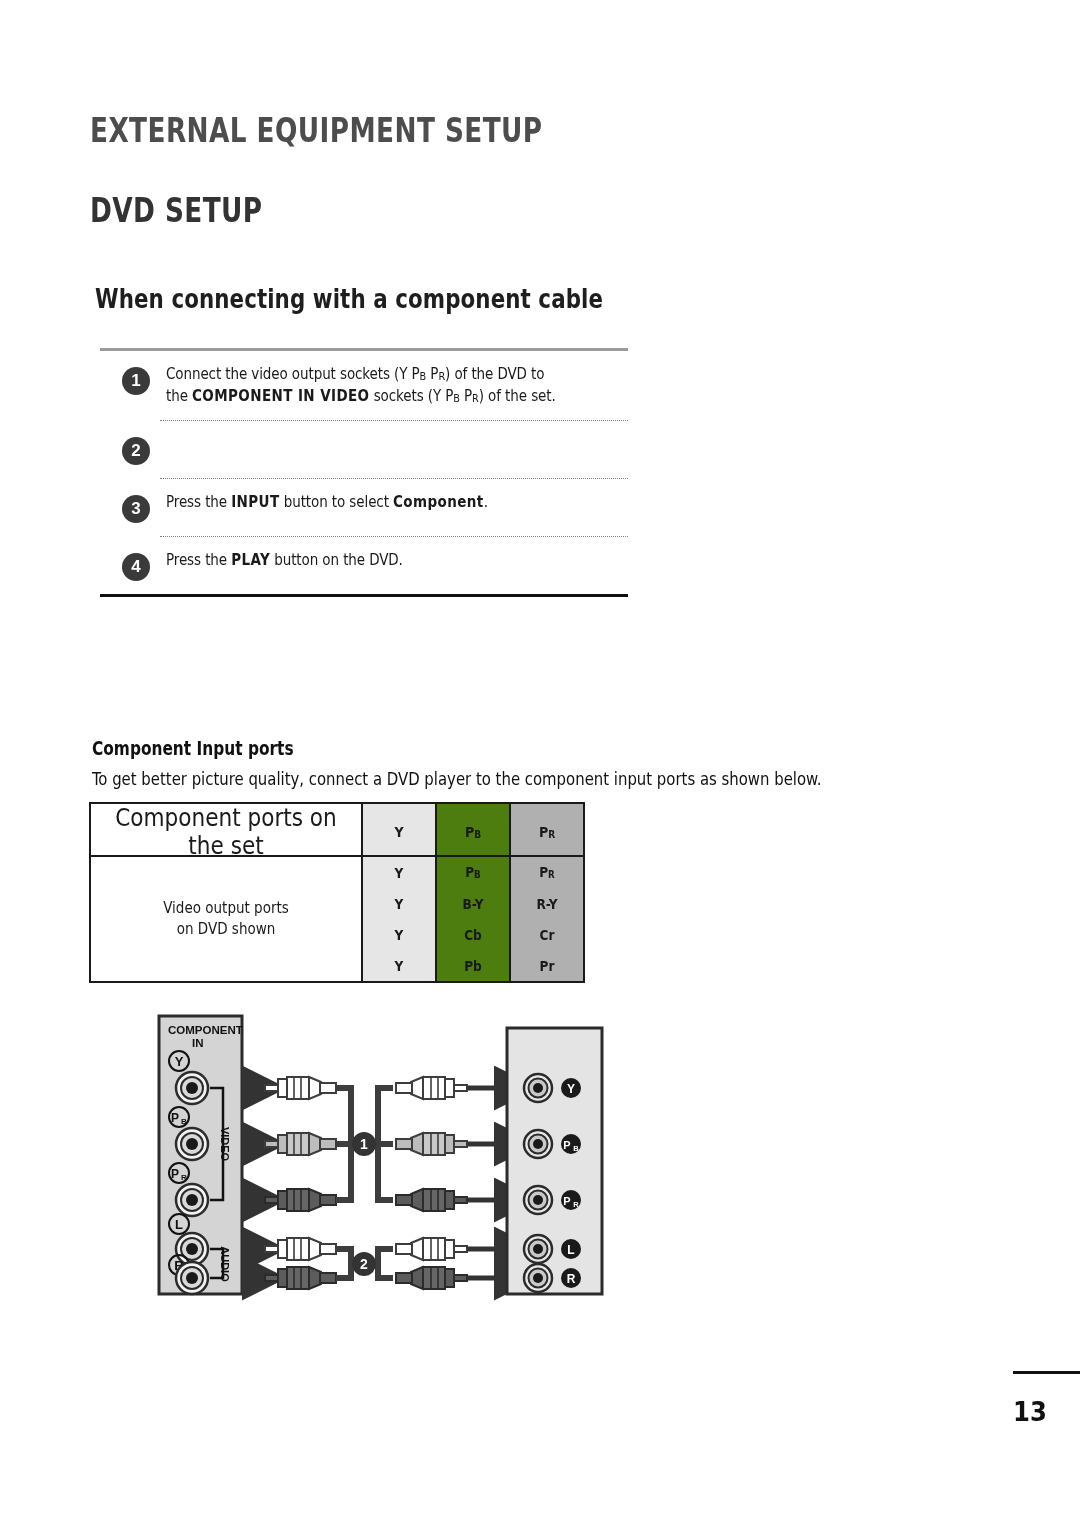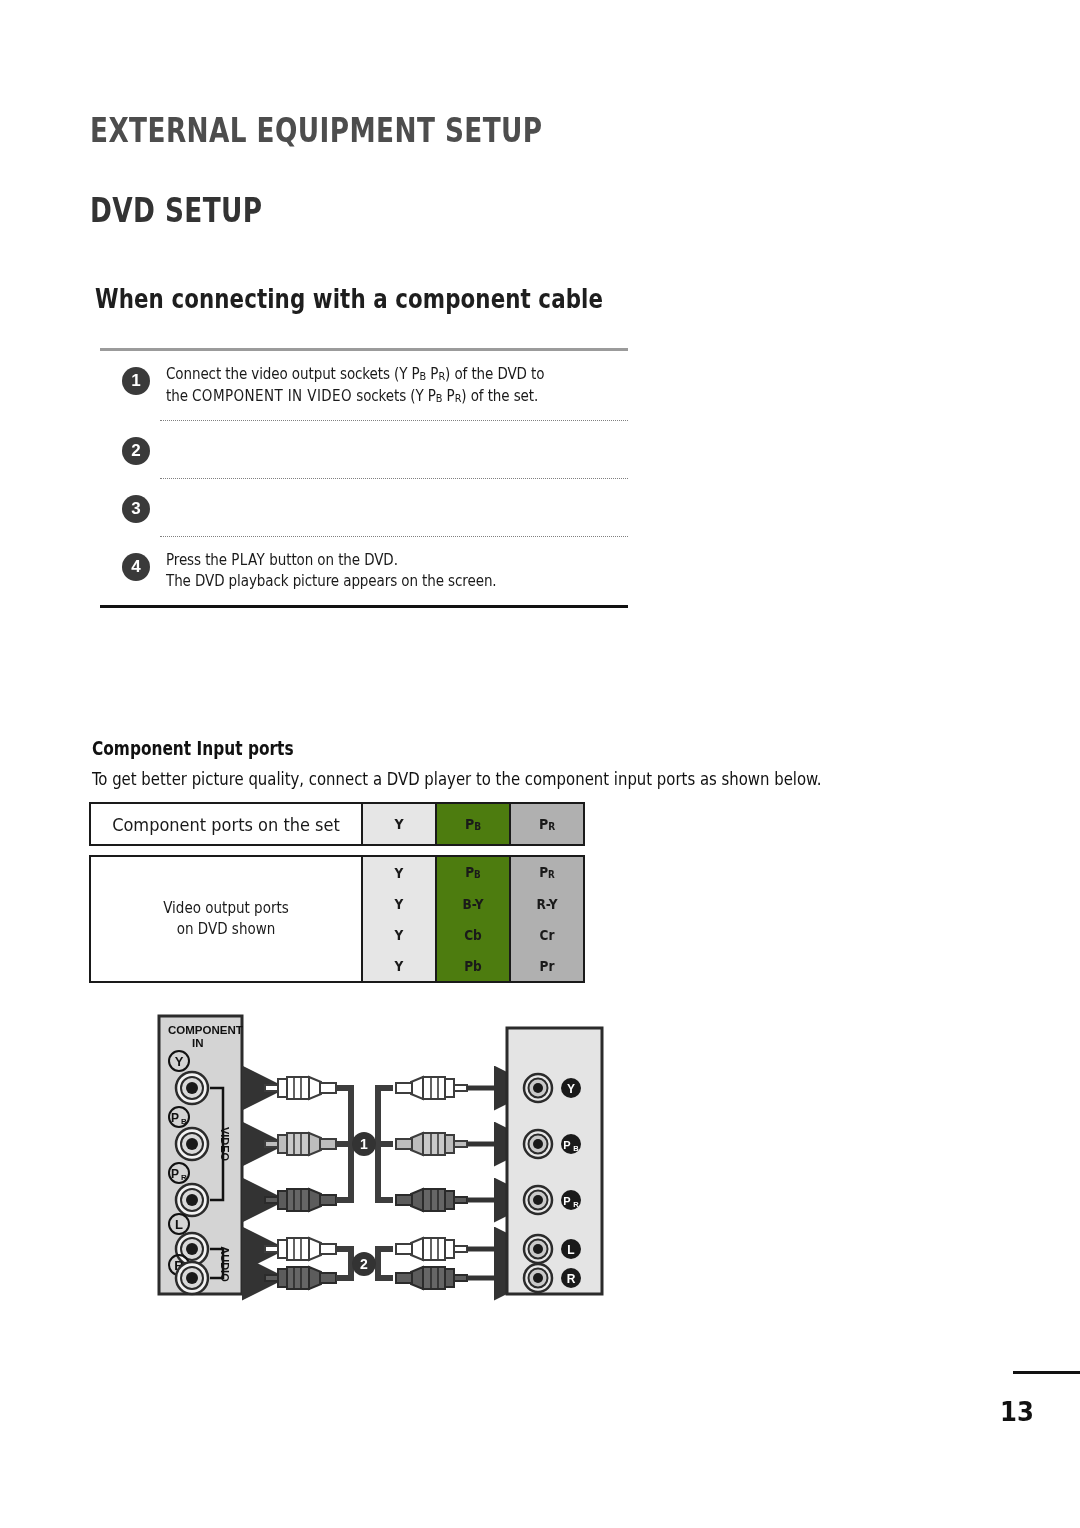--- a/index.html
+++ b/index.html
@@ -101,21 +101,21 @@
   }
   .step-text {
     margin-left: 66px;
     font-size: 15px;
     line-height: 1.45;
     color: #1a1a1a;
     font-family: "DejaVu Sans Condensed", "Liberation Sans", sans-serif;
     letter-spacing: -0.1px;
   }
   .step-text b {
-    font-weight: normal;
+    font-weight: bold;
     letter-spacing: 0.4px;
   }
   .sub { font-size: 0.72em; vertical-align: -0.12em; }
   .sep {
     margin-left: 60px;
     width: 468px;
     border-top: 1px dotted #808080;
     height: 0;
   }
 
@@ -155,21 +155,21 @@
     vertical-align: middle;
   }
 
   #table-set {
     left: 89px;
     top: 802px;
   }
   #table-set td.label {
     width: 258px;
     height: 38px;
-    font-size: 18px;
+    font-size: 24px;
     background: #ffffff;
     color: #1a1a1a;
     padding: 0 6px;
   }
   #table-set td.col {
     width: 70px;
     height: 38px;
     font-size: 14px;
     font-weight: bold;
   }
@@ -219,20 +219,21 @@
     top: 1371px;
     width: 67px;
     height: 3px;
     background: #111111;
   }
   #page-number {
     position: absolute;
     left: 1000px;
     top: 1396px;
     width: 60px;
+    text-align: center;
     font-family: "DejaVu Sans Condensed", "Liberation Sans", sans-serif;
     font-size: 27px;
     font-weight: bold;
     color: #111111;
   }
 </style>
 </head>
 <body>
 
 <div class="page">
@@ -256,29 +257,31 @@
     <div class="sep"></div>
 
     <div class="step-row">
       <div class="step-badge">2</div>
     </div>
 
     <div class="sep"></div>
 
     <div class="step-row">
       <div class="step-badge">3</div>
+      <div class="step-text">
+        <span>Press the </span><b>INPUT</b><span> button to select </span><b>Component</b><span>.</span>
+      </div>
     </div>
 
     <div class="sep"></div>
 
     <div class="step-row">
       <div class="step-badge">4</div>
       <div class="step-text">
         <span>Press the </span><b>PLAY</b><span> button on the DVD.</span><br>
-        <span>The DVD playback picture appears on the screen.</span>
       </div>
     </div>
 
     <div class="rule-bottom"></div>
   </div>
 
   <div id="ports-heading">Component Input ports</div>
   <div id="ports-desc">To get better picture quality, connect a DVD player to the component input ports as shown below.</div>
 
   <table class="tbl" id="table-set">

